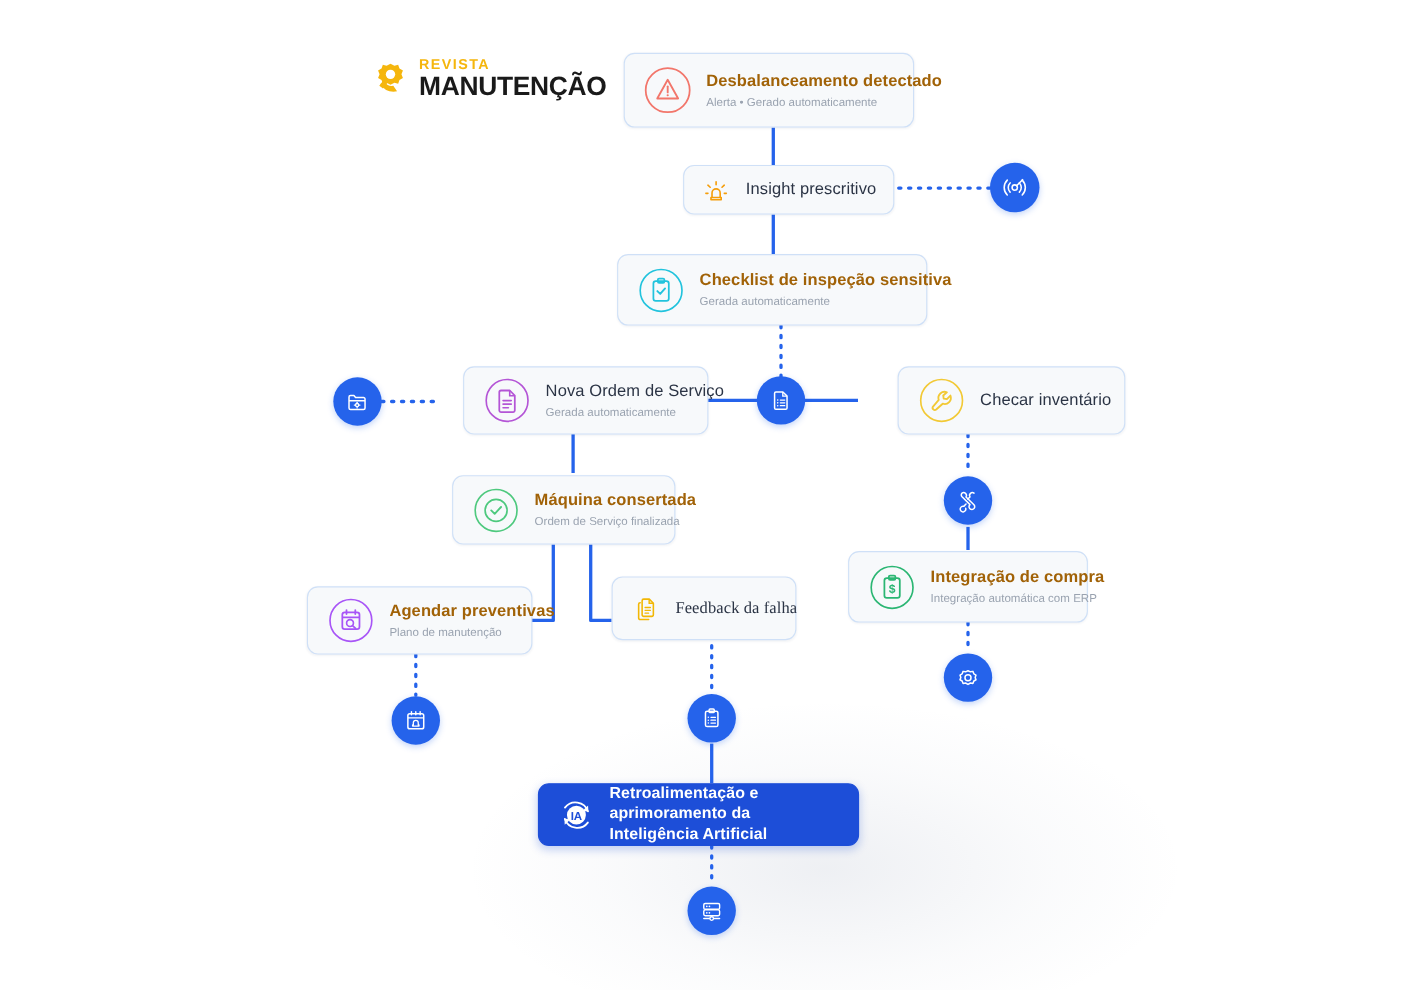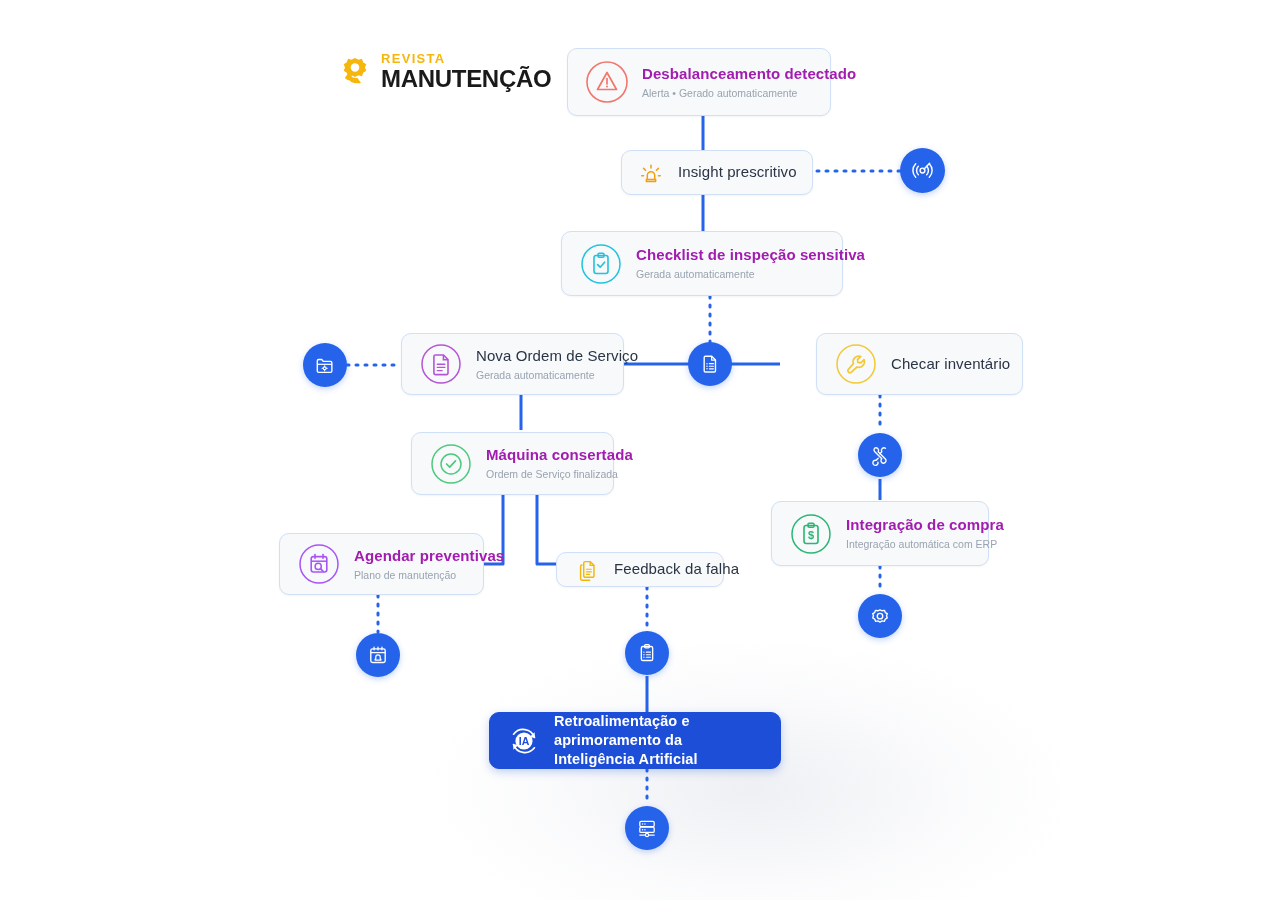--- a/index.html
+++ b/index.html
@@ -37,21 +37,21 @@
     background:#f7f9fb;
     border:1px solid #cfe0f7;
     border-radius:10px;
     display:flex;align-items:center;
     box-shadow:0 1px 2px rgba(20,40,80,.05);
     padding:0 18px 0 16px;
   }
   .card .ic{flex:none;width:46px;height:46px;margin-right:12px;display:flex;align-items:center;justify-content:center;}
   .card .ic.small{width:30px;height:30px;margin-right:12px;}
   .card .txt{display:flex;flex-direction:column;justify-content:center;}
-  .card .title{font-size:15px;color:#a21caf;font-weight:bold;line-height:1.25;letter-spacing:.1px;white-space:nowrap;}
+  .card .title{font-size:15px;color:#a16207;font-weight:bold;line-height:1.25;letter-spacing:.1px;white-space:nowrap;}
   .card .title.reg{font-weight:normal;color:#2b3445;font-size:15px;}
   .card .sub{font-size:10.5px;color:#9aa3b0;margin-top:3px;line-height:1.2;white-space:nowrap;}
 
   .card.primary{
     background:#1d4ed8;border-color:#1d4ed8;
     box-shadow:0 3px 8px rgba(29,78,216,.25);
   }
   .card.primary .title{color:#ffffff;font-weight:bold;white-space:normal;font-size:14.5px;line-height:1.3;}
 
   
@@ -164,21 +164,21 @@
         <rect x="19" y="11.2" width="6" height="4" rx="1.2" fill="none" stroke="#22c3dd" stroke-width="1.6"></rect>
         <path d="M18.6 22.6 l2.6 2.6 4.4-5" fill="none" stroke="#22c3dd" stroke-width="1.7" stroke-linecap="round" stroke-linejoin="round"></path>
       </svg>
     </span>
     <span class="txt">
       <span class="title">Checklist de inspeção sensitiva</span>
       <span class="sub">Gerada automaticamente</span>
     </span>
   </div>
 
-  <div class="card" style="left:401px;top:333px;width:223px;height:62px;">
+  <div class="card" style="left:421px;top:333px;width:223px;height:62px;">
     <span class="ic">
       <svg viewBox="0 0 44 44" width="44" height="44">
         <circle cx="22" cy="22" r="19" fill="none" stroke="#b455d6" stroke-width="1.5"></circle>
         <path d="M16.5 13 h8 l4.5 4.6 V31 a1.6 1.6 0 0 1 -1.6 1.6 H16.5 a1.6 1.6 0 0 1 -1.6-1.6 V14.6 A1.6 1.6 0 0 1 16.5 13z" fill="none" stroke="#b455d6" stroke-width="1.6" stroke-linejoin="round"></path>
         <path d="M24.4 13 v4.8 h4.6" fill="none" stroke="#b455d6" stroke-width="1.5"></path>
         <line x1="18.3" y1="22.2" x2="25.8" y2="22.2" stroke="#b455d6" stroke-width="1.4" stroke-linecap="round"></line>
         <line x1="18.3" y1="25.4" x2="25.8" y2="25.4" stroke="#b455d6" stroke-width="1.4" stroke-linecap="round"></line>
         <line x1="18.3" y1="28.6" x2="23.2" y2="28.6" stroke="#b455d6" stroke-width="1.4" stroke-linecap="round"></line>
       </svg>
     </span>
@@ -240,21 +240,21 @@
         <circle cx="21.2" cy="24.4" r="3.1" fill="none" stroke="#a855f7" stroke-width="1.5"></circle>
         <line x1="23.5" y1="26.7" x2="26.2" y2="29.3" stroke="#a855f7" stroke-width="1.6" stroke-linecap="round"></line>
       </svg>
     </span>
     <span class="txt">
       <span class="title">Agendar preventivas</span>
       <span class="sub">Plano de manutenção</span>
     </span>
   </div>
 
-  <div class="card" style="left:556px;top:552px;width:168px;height:35px;padding-left:15px;">
+  <div class="card" style="left:556px;top:524px;width:168px;height:58px;padding-left:15px;font-family:Liberation Serif, serif;">
     <span class="ic small">
       <svg viewBox="0 0 28 28" width="26" height="26">
         <path d="M12 5 h5.5 L21.5 9 v11.4 a1.5 1.5 0 0 1 -1.5 1.5 h-8 a1.5 1.5 0 0 1 -1.5 -1.5 V6.5 A1.5 1.5 0 0 1 12 5z" fill="none" stroke="#f2b705" stroke-width="1.55" stroke-linejoin="round"></path>
         <path d="M17.4 5 v4 h4.1" fill="none" stroke="#f2b705" stroke-width="1.4"></path>
         <path d="M8.6 8.6 a1.5 1.5 0 0 0 -1.5 1.5 V23.5 A1.5 1.5 0 0 0 8.6 25 h8.3" fill="none" stroke="#f2b705" stroke-width="1.55" stroke-linejoin="round" stroke-linecap="round"></path>
         <line x1="13.4" y1="13.2" x2="18.6" y2="13.2" stroke="#f2b705" stroke-width="1.3" stroke-linecap="round"></line>
         <line x1="13.4" y1="16" x2="18.6" y2="16" stroke="#f2b705" stroke-width="1.3" stroke-linecap="round"></line>
         <line x1="13.4" y1="18.8" x2="16.8" y2="18.8" stroke="#f2b705" stroke-width="1.3" stroke-linecap="round"></line>
       </svg>
     </span>

